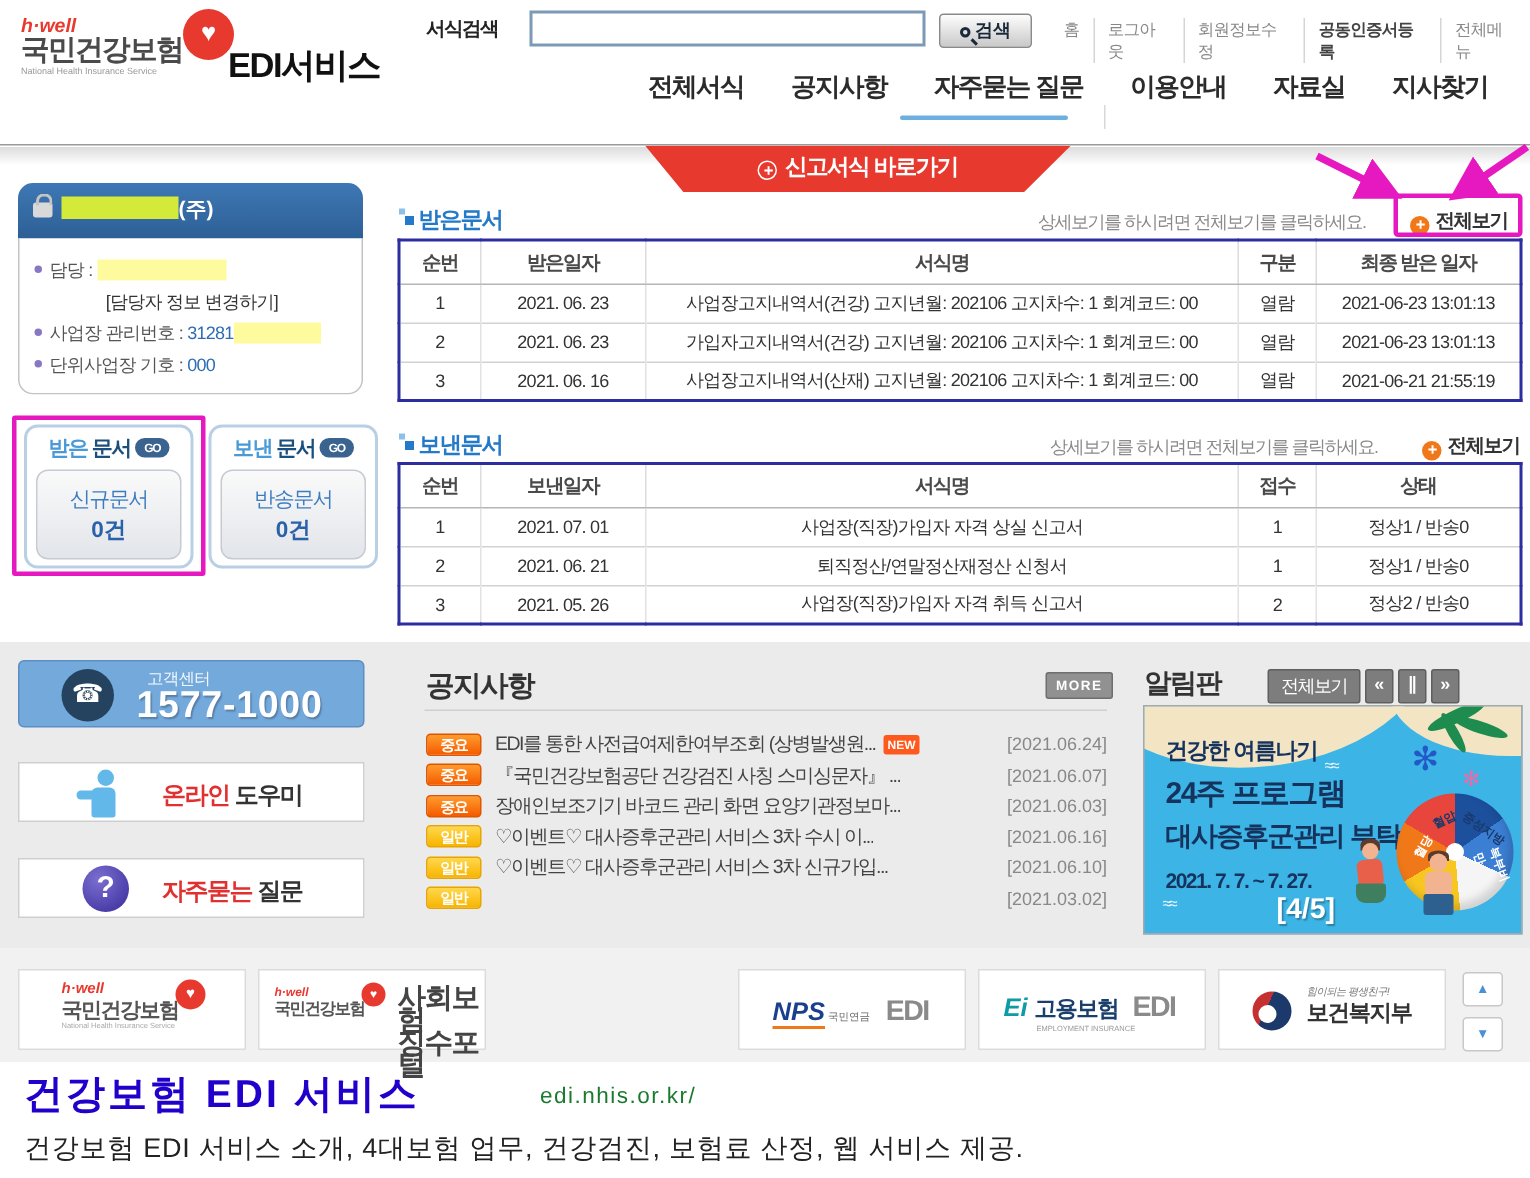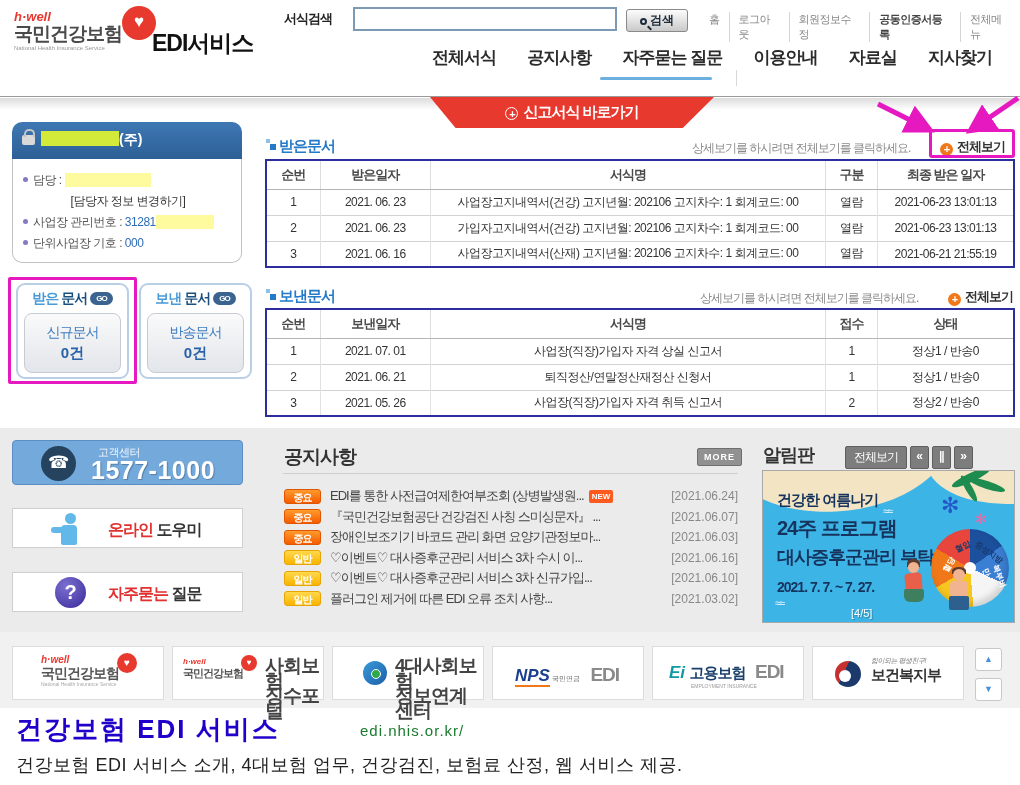--- a/index.html
+++ b/index.html
@@ -114,21 +114,21 @@
   .bflower { position:absolute; font-weight:bold; }
   .btxt { position:absolute; left:14px; color:#16335e; letter-spacing:-1px; white-space:nowrap; }
   .bwave { position:absolute; color:rgba(255,255,255,.85); font-size:11px; letter-spacing:-2px; }
   .ball { position:absolute; right:5px; top:58px; width:78px; height:78px; border-radius:50%; background:conic-gradient(#1c4f9c 0 55deg,#3b7fd4 55deg 115deg,#f5f5f5 115deg 175deg,#f8c620 175deg 240deg,#f07818 240deg 300deg,#e8453c 300deg 360deg); box-shadow:inset -3px -4px 6px rgba(0,0,0,.15); }
   .ball::after { content:''; position:absolute; left:33px; top:33px; width:12px; height:12px; background:#fff; border-radius:50%; }
   .ball span { position:absolute; font-size:8px; font-weight:bold; }
   .person { position:absolute; }
   .p-head { position:absolute; border-radius:50%; background:#f2b490; }
   .p-hair { position:absolute; border-radius:50% 50% 0 0; background:#5a3b2e; }
   .p-body { position:absolute; }
-  .bpage { position:absolute; left:88px; top:136px; color:#fff; font-size:11px; font-weight:normal; text-shadow:1px 1px 1px rgba(0,0,0,.3); }
+  .bpage { position:absolute; left:88px; top:125px; color:#fff; font-size:19px; font-weight:bold; text-shadow:1px 1px 1px rgba(0,0,0,.3); }
 
   
   .pband { position:absolute; left:0; top:632px; width:1020px; height:76px; background:#f1f1f1; }
   .pbox { position:absolute; top:646px; width:152px; height:54px; background:#fff; border:1px solid #dcdcdc; cursor:pointer; }
   .ph { font-size:10px; color:#e8392f; font-style:italic; font-weight:bold; line-height:10px; }
   .pn { font-size:14px; color:#555; font-weight:bold; letter-spacing:-1px; line-height:16px; }
   .pe { font-size:5px; color:#aaa; }
   .pheart { position:absolute; width:20px; height:20px; background:#e8392f; border-radius:50%; color:#fff; font-size:10px; text-align:center; line-height:19px; }
   .ptwol { font-size:19px; font-weight:bold; color:#444; letter-spacing:-1px; line-height:15px; }
   .swirl { position:absolute; width:24px; height:24px; border-radius:50%; background:linear-gradient(135deg,#3a9ad9,#1b5fa8); }
@@ -356,21 +356,20 @@
       <span class="ntext">♡이벤트♡ 대사증후군관리 서비스 3차 수시 이...</span>
       <span class="ndate">[2021.06.16]</span>
     </div>
     <div class="nrow">
       <span class="nbadge norm">일반</span>
       <span class="ntext">♡이벤트♡ 대사증후군관리 서비스 3차 신규가입...</span>
       <span class="ndate">[2021.06.10]</span>
     </div>
     <div class="nrow">
       <span class="nbadge norm">일반</span>
-      <span class="ntext">플러그인 제거에 따른 EDI 오류 조치 사항...</span>
       <span class="ndate">[2021.03.02]</span>
     </div>
   </div>
 
   <div class="board-title">알림판</div>
   <div class="board-btns">
     <span class="bbtn viewall-b">전체보기</span>
     <span class="bbtn sq">«</span>
     <span class="bbtn sq">∥</span>
     <span class="bbtn sq">»</span>
@@ -423,27 +422,20 @@
     <div style="position:absolute;left:10px;top:10px;">
       <div class="ph" style="font-size:8px;">h·well</div>
       <div class="pn" style="font-size:11px;line-height:12px;">국민건강보험</div>
     </div>
     <span class="pheart" style="left:68px;top:8px;width:16px;height:16px;font-size:8px;line-height:15px;">♥</span>
     <div style="position:absolute;left:92px;top:11px;">
       <div class="ptwol">사회보험</div>
       <div class="ptwol">징수포털</div>
     </div>
   </div>
-  <div class="pbox" style="left:332px;">
-    <span class="swirl" style="left:30px;top:14px;"></span>
-    <div style="position:absolute;left:62px;top:11px;">
-      <div class="ptwol">4대사회보험</div>
-      <div class="ptwol">정보연계센터</div>
-    </div>
-  </div>
   <div class="pbox" style="left:492px;">
     <div style="position:absolute;left:22px;top:17px;">
       <span class="nps-a">NPS</span><span class="nps-s">국민연금</span>
       <span class="pedi" style="margin-left:6px;">EDI</span>
     </div>
   </div>
   <div class="pbox" style="left:812px;">
     <span class="tg" style="left:22px;top:14px;"></span>
     <div style="position:absolute;left:58px;top:9px;">
       <div class="slogan">힘이되는 평생친구!</div>

